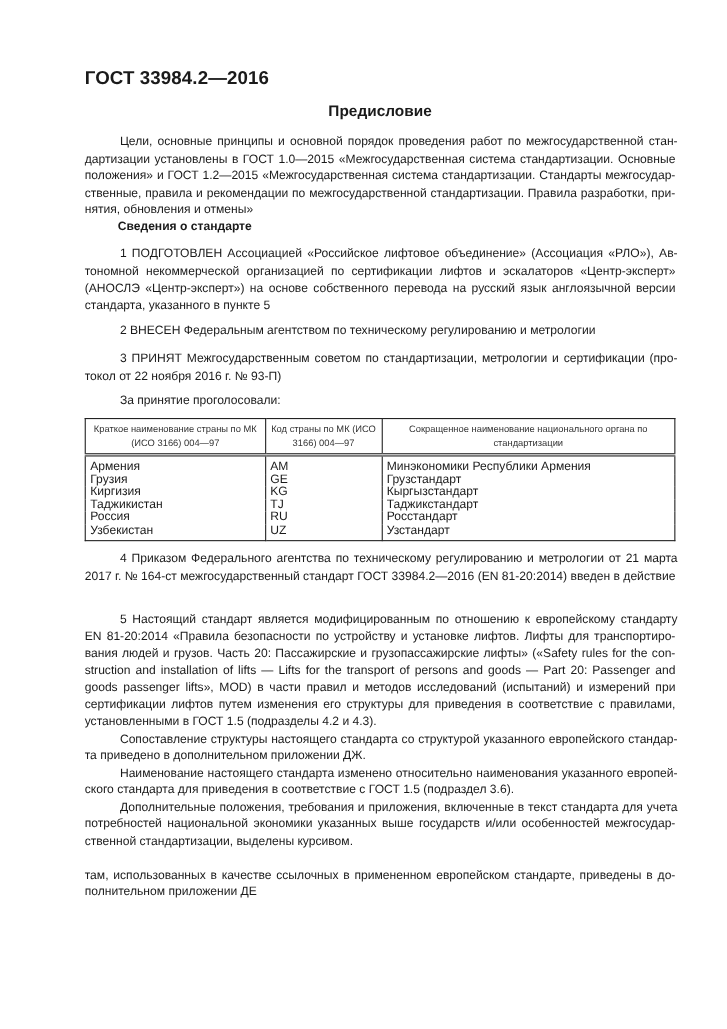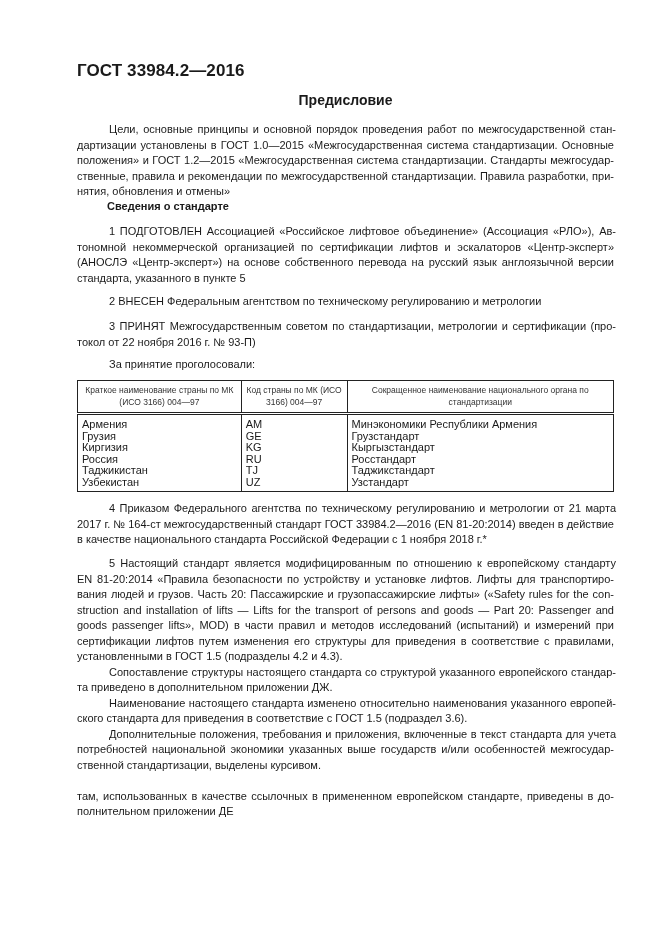--- a/index.html
+++ b/index.html
@@ -70,40 +70,39 @@
         <td>Грузия</td>
         <td class="code">GE</td>
         <td>Грузстандарт</td>
       </tr>
       <tr>
         <td>Киргизия</td>
         <td class="code">KG</td>
         <td>Кыргызстандарт</td>
       </tr>
       <tr>
+        <td>Таджикистан</td>
+        <td class="code">TJ</td>
+        <td>Таджикстандарт</td>
+      </tr>
+      <tr>
         <td>Россия</td>
         <td class="code">RU</td>
         <td>Росстандарт</td>
-      </tr>
-      <tr>
-        <td>Таджикистан</td>
-        <td class="code">TJ</td>
-        <td>Таджикстандарт</td>
       </tr>
       <tr>
         <td>Узбекистан</td>
         <td class="code">UZ</td>
         <td>Узстандарт</td>
       </tr>
     </tbody>
   </table>
 
   <div class="ln ind" style="top:502px">4 Приказом Федерального агентства по техническому регулированию и метрологии от 21 марта</div>
   <div class="ln" style="top:517.5px">2017 г. № 164-ст межгосударственный стандарт ГОСТ 33984.2—2016 (EN 81-20:2014) введен в действие</div>
-  <div class="ln last" style="top:533px">в качестве национального стандарта Российской Федерации с 1 ноября 2018 г.*</div>
 
   <div class="ln ind" style="top:557px">5 Настоящий стандарт является модифицированным по отношению к европейскому стандарту</div>
   <div class="ln" style="top:572.5px">EN 81-20:2014 «Правила безопасности по устройству и установке лифтов. Лифты для транспортиро-</div>
   <div class="ln" style="top:588px">вания людей и грузов. Часть 20: Пассажирские и грузопассажирские лифты» («Safety rules for the con-</div>
   <div class="ln" style="top:603.5px">struction and installation of lifts — Lifts for the transport of persons and goods — Part 20: Passenger and</div>
   <div class="ln" style="top:619px">goods passenger lifts», MOD) в части правил и методов исследований (испытаний) и измерений при</div>
   <div class="ln" style="top:634.5px">сертификации лифтов путем изменения его структуры для приведения в соответствие с правилами,</div>
   <div class="ln last" style="top:650px">установленными в ГОСТ 1.5 (подразделы 4.2 и 4.3).</div>
 
   <div class="ln ind" style="top:665.5px">Сопоставление структуры настоящего стандарта со структурой указанного европейского стандар-</div>

